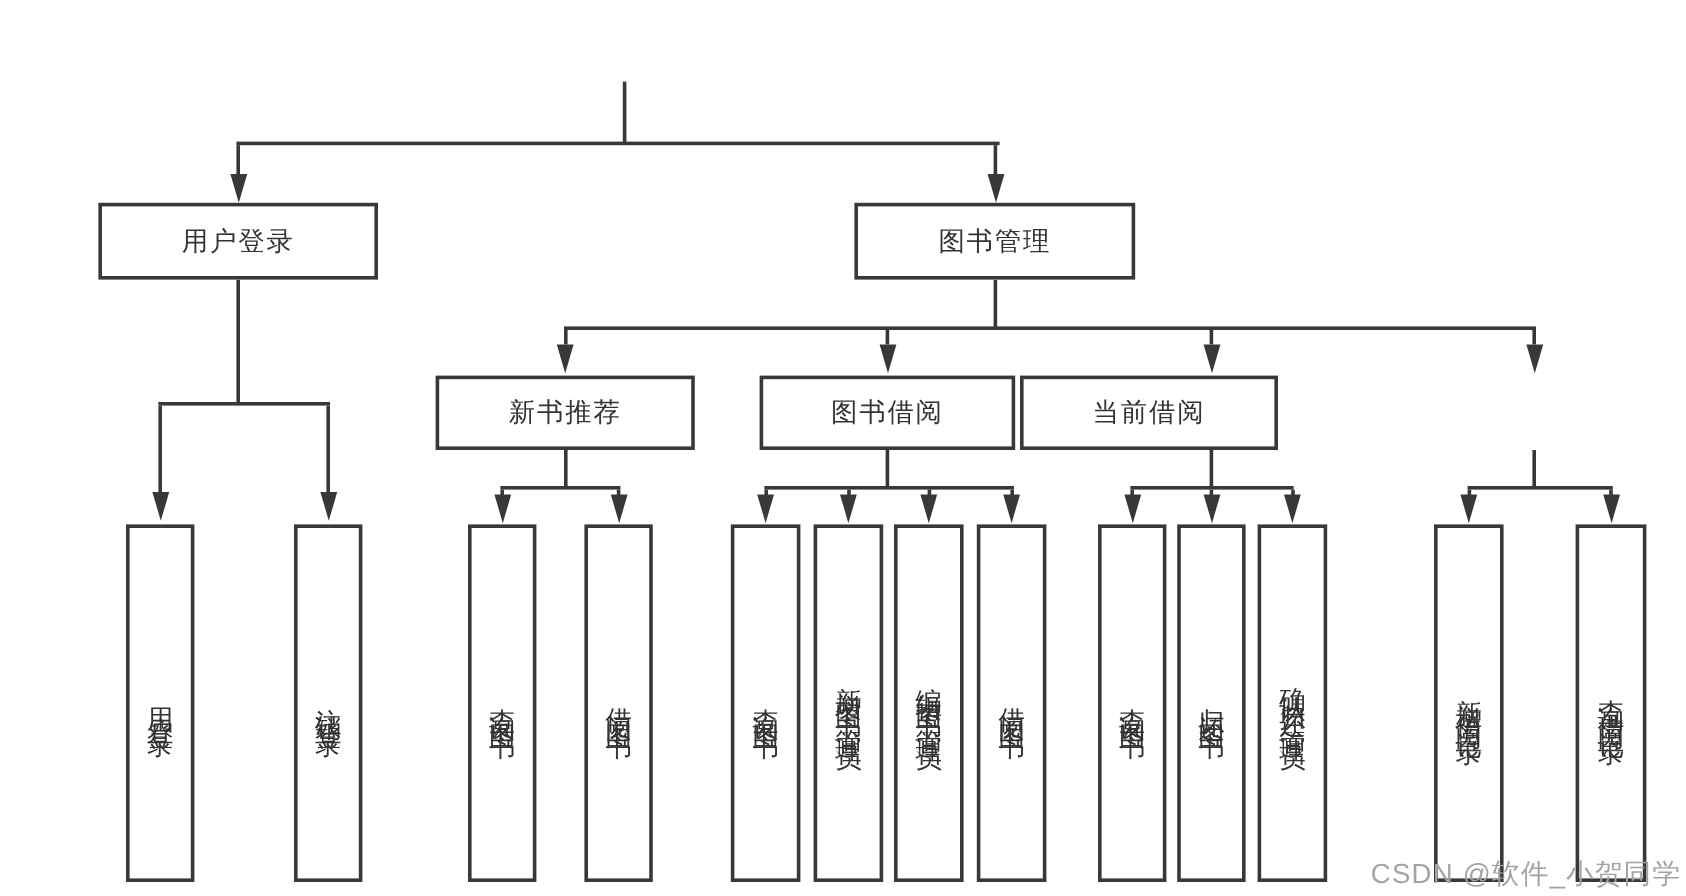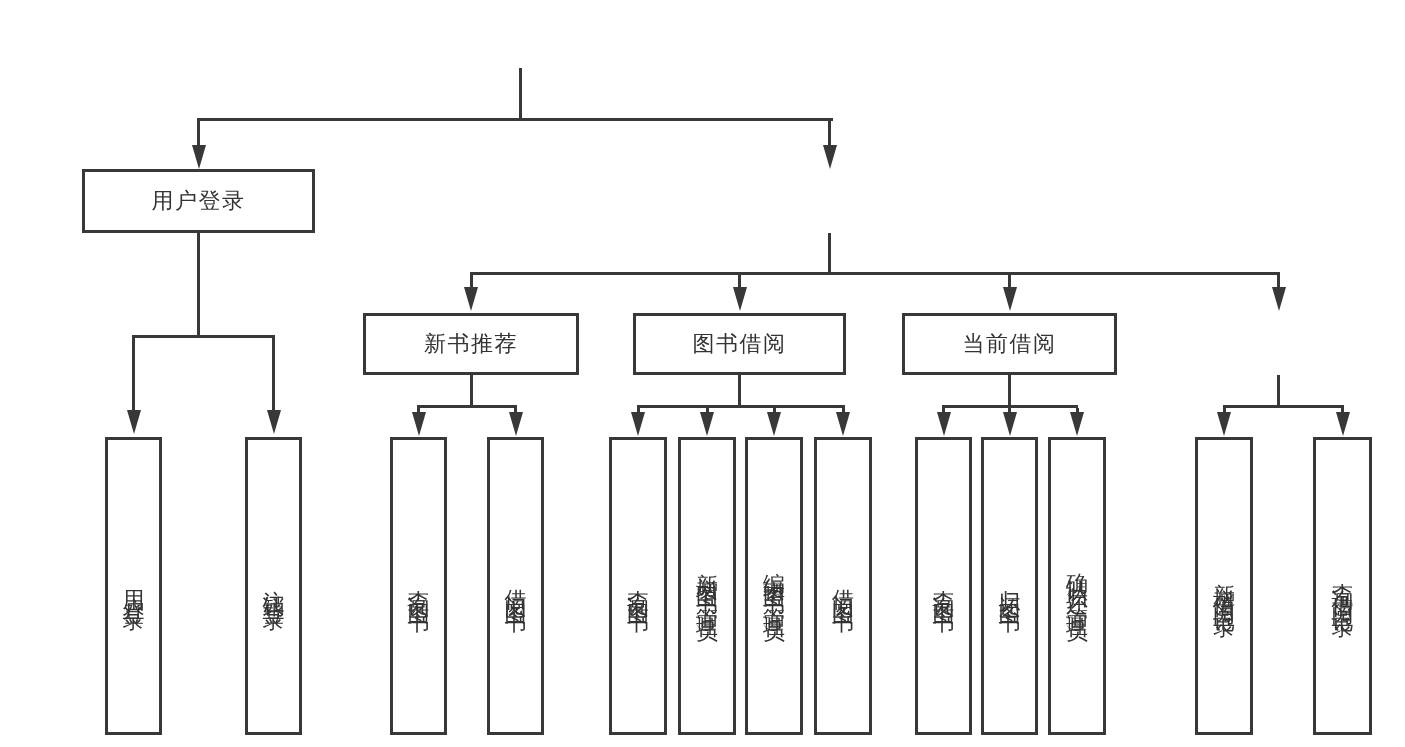--- a/index.html
+++ b/index.html
@@ -61,20 +61,21 @@
     letter-spacing:1px;
     color:var(--wm);
     z-index:5;
     white-space:nowrap;
   }
 </style>
 </head>
 <body>
 
 <div id="stage">
+  <div id="watermark">CSDN @软件_小贺同学</div>
 <div class="cline" style="left: 519px; top: 68px; width: 3px; height: 52px;"></div>
     <div class="cline" style="left: 197px; top: 118px; width: 636px; height: 3px;"></div>
     <div class="cline" style="left: 197px; top: 121px; width: 3px; height: 25px;"></div>
     <div class="cline" style="left: 828px; top: 121px; width: 3px; height: 25px;"></div>
     <div class="cline" style="left: 197px; top: 233px; width: 3px; height: 104px;"></div>
     <div class="cline" style="left: 132px; top: 335px; width: 143px; height: 3px;"></div>
     <div class="cline" style="left: 132px; top: 338px; width: 3px; height: 73px;"></div>
     <div class="cline" style="left: 272px; top: 338px; width: 3px; height: 73px;"></div>
     <div class="cline" style="left: 828px; top: 233px; width: 3px; height: 41px;"></div>
     <div class="cline" style="left: 469.5px; top: 272px; width: 810px; height: 3px;"></div>
@@ -116,27 +117,30 @@
     <div class="arrowhead" style="left: 767px; top: 412px;"></div>
     <div class="arrowhead" style="left: 836px; top: 412px;"></div>
     <div class="arrowhead" style="left: 936.5px; top: 412px;"></div>
     <div class="arrowhead" style="left: 1002.5px; top: 412px;"></div>
     <div class="arrowhead" style="left: 1070px; top: 412px;"></div>
     <div class="arrowhead" style="left: 1217px; top: 412px;"></div>
     <div class="arrowhead" style="left: 1335.5px; top: 412px;"></div>
     <div class="node" style="left: 82px; top: 169px; width: 233px; height: 64px;">
       <span>用户登录</span>
     </div>
+    <div class="node" style="left: 712px; top: 169px; width: 234px; height: 64px;">
+      <span>图书管理</span>
+    </div>
     <div class="node" style="left: 363px; top: 313px; width: 216px; height: 62px;">
       <span>新书推荐</span>
     </div>
     <div class="node" style="left: 633px; top: 313px; width: 213px; height: 62px;">
       <span>图书借阅</span>
     </div>
-    <div class="node" style="left: 902px; top: 313px; width: 215px; height: 62px;">
+    <div class="node" style="left: 850px; top: 313px; width: 215px; height: 62px;">
       <span>当前借阅</span>
     </div>
     <div class="node v" style="left: 105px; top: 437px; width: 57px; height: 298px;">
       <span>用户登录</span>
     </div>
     <div class="node v" style="left: 245px; top: 437px; width: 57px; height: 298px;">
       <span>注销登录</span>
     </div>
     <div class="node v" style="left: 390px; top: 437px; width: 57px; height: 298px;">
       <span>查询图书</span>

